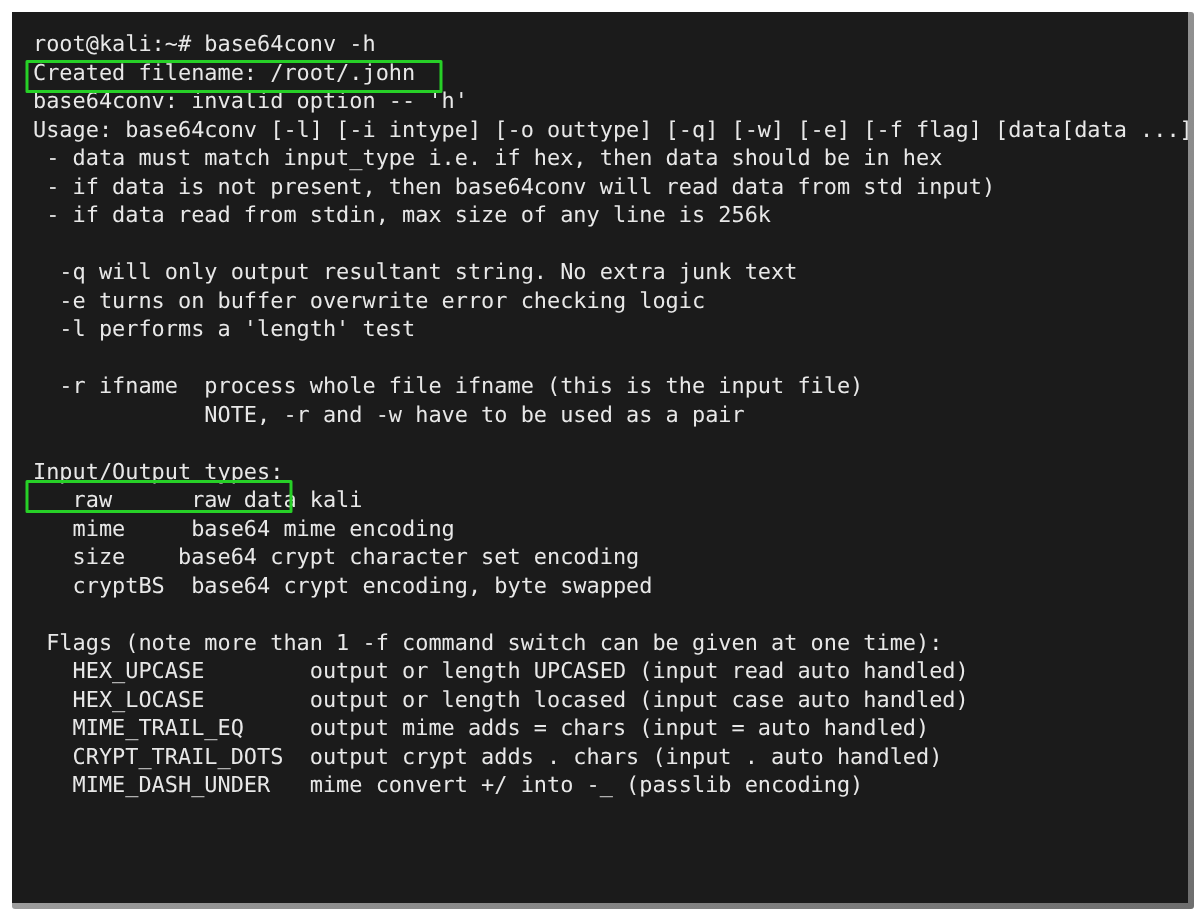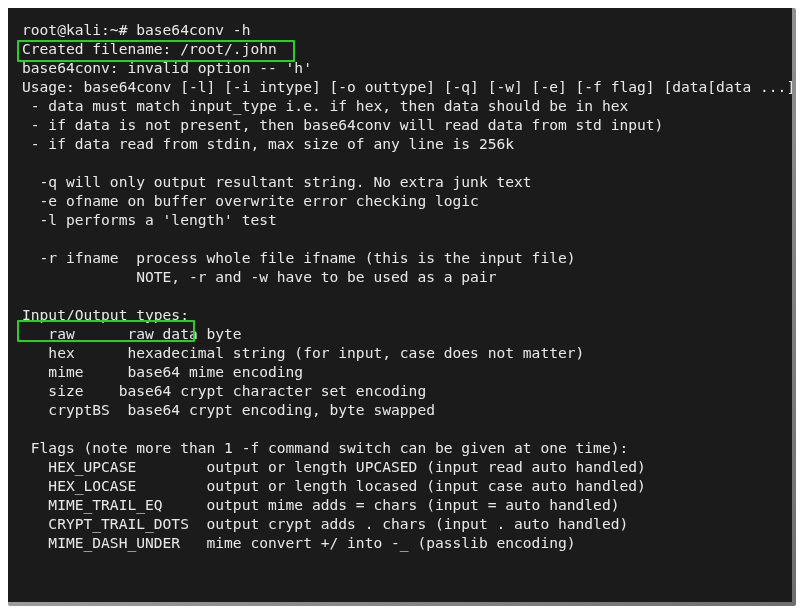--- a/index.html
+++ b/index.html
@@ -89,29 +89,28 @@
 
       <div class="line">root@kali:~# base64conv -h</div>
       <div class="line">Created filename: /root/.john</div>
       <div class="line">base64conv: invalid option -- 'h'</div>
       <div class="line">Usage: base64conv [-l] [-i intype] [-o outtype] [-q] [-w] [-e] [-f flag] [data[data ...]</div>
       <div class="line"> - data must match input_type i.e. if hex, then data should be in hex</div>
       <div class="line"> - if data is not present, then base64conv will read data from std input)</div>
       <div class="line"> - if data read from stdin, max size of any line is 256k</div>
       <div class="line blank"></div>
       <div class="line">  -q will only output resultant string. No extra junk text</div>
-      <div class="line">  -e ofname on buffer overwrite error checking logic</div>
+      <div class="line">  -e turns on buffer overwrite error checking logic</div>
       <div class="line">  -l performs a 'length' test</div>
       <div class="line blank"></div>
       <div class="line">  -r ifname  process whole file ifname (this is the input file)</div>
       <div class="line">             NOTE, -r and -w have to be used as a pair</div>
       <div class="line blank"></div>
       <div class="line">Input/Output types:</div>
-      <div class="line">   raw      raw data byte</div>
-      <div class="line">   hex      hexadecimal string (for input, case does not matter)</div>
+      <div class="line">   raw      raw data kali</div>
       <div class="line">   mime     base64 mime encoding</div>
       <div class="line">   size    base64 crypt character set encoding</div>
       <div class="line">   cryptBS  base64 crypt encoding, byte swapped</div>
       <div class="line blank"></div>
       <div class="line"> Flags (note more than 1 -f command switch can be given at one time):</div>
       <div class="line">   HEX_UPCASE        output or length UPCASED (input read auto handled)</div>
       <div class="line">   HEX_LOCASE        output or length locased (input case auto handled)</div>
       <div class="line">   MIME_TRAIL_EQ     output mime adds = chars (input = auto handled)</div>
       <div class="line">   CRYPT_TRAIL_DOTS  output crypt adds . chars (input . auto handled)</div>
       <div class="line">   MIME_DASH_UNDER   mime convert +/ into -_ (passlib encoding)</div>

